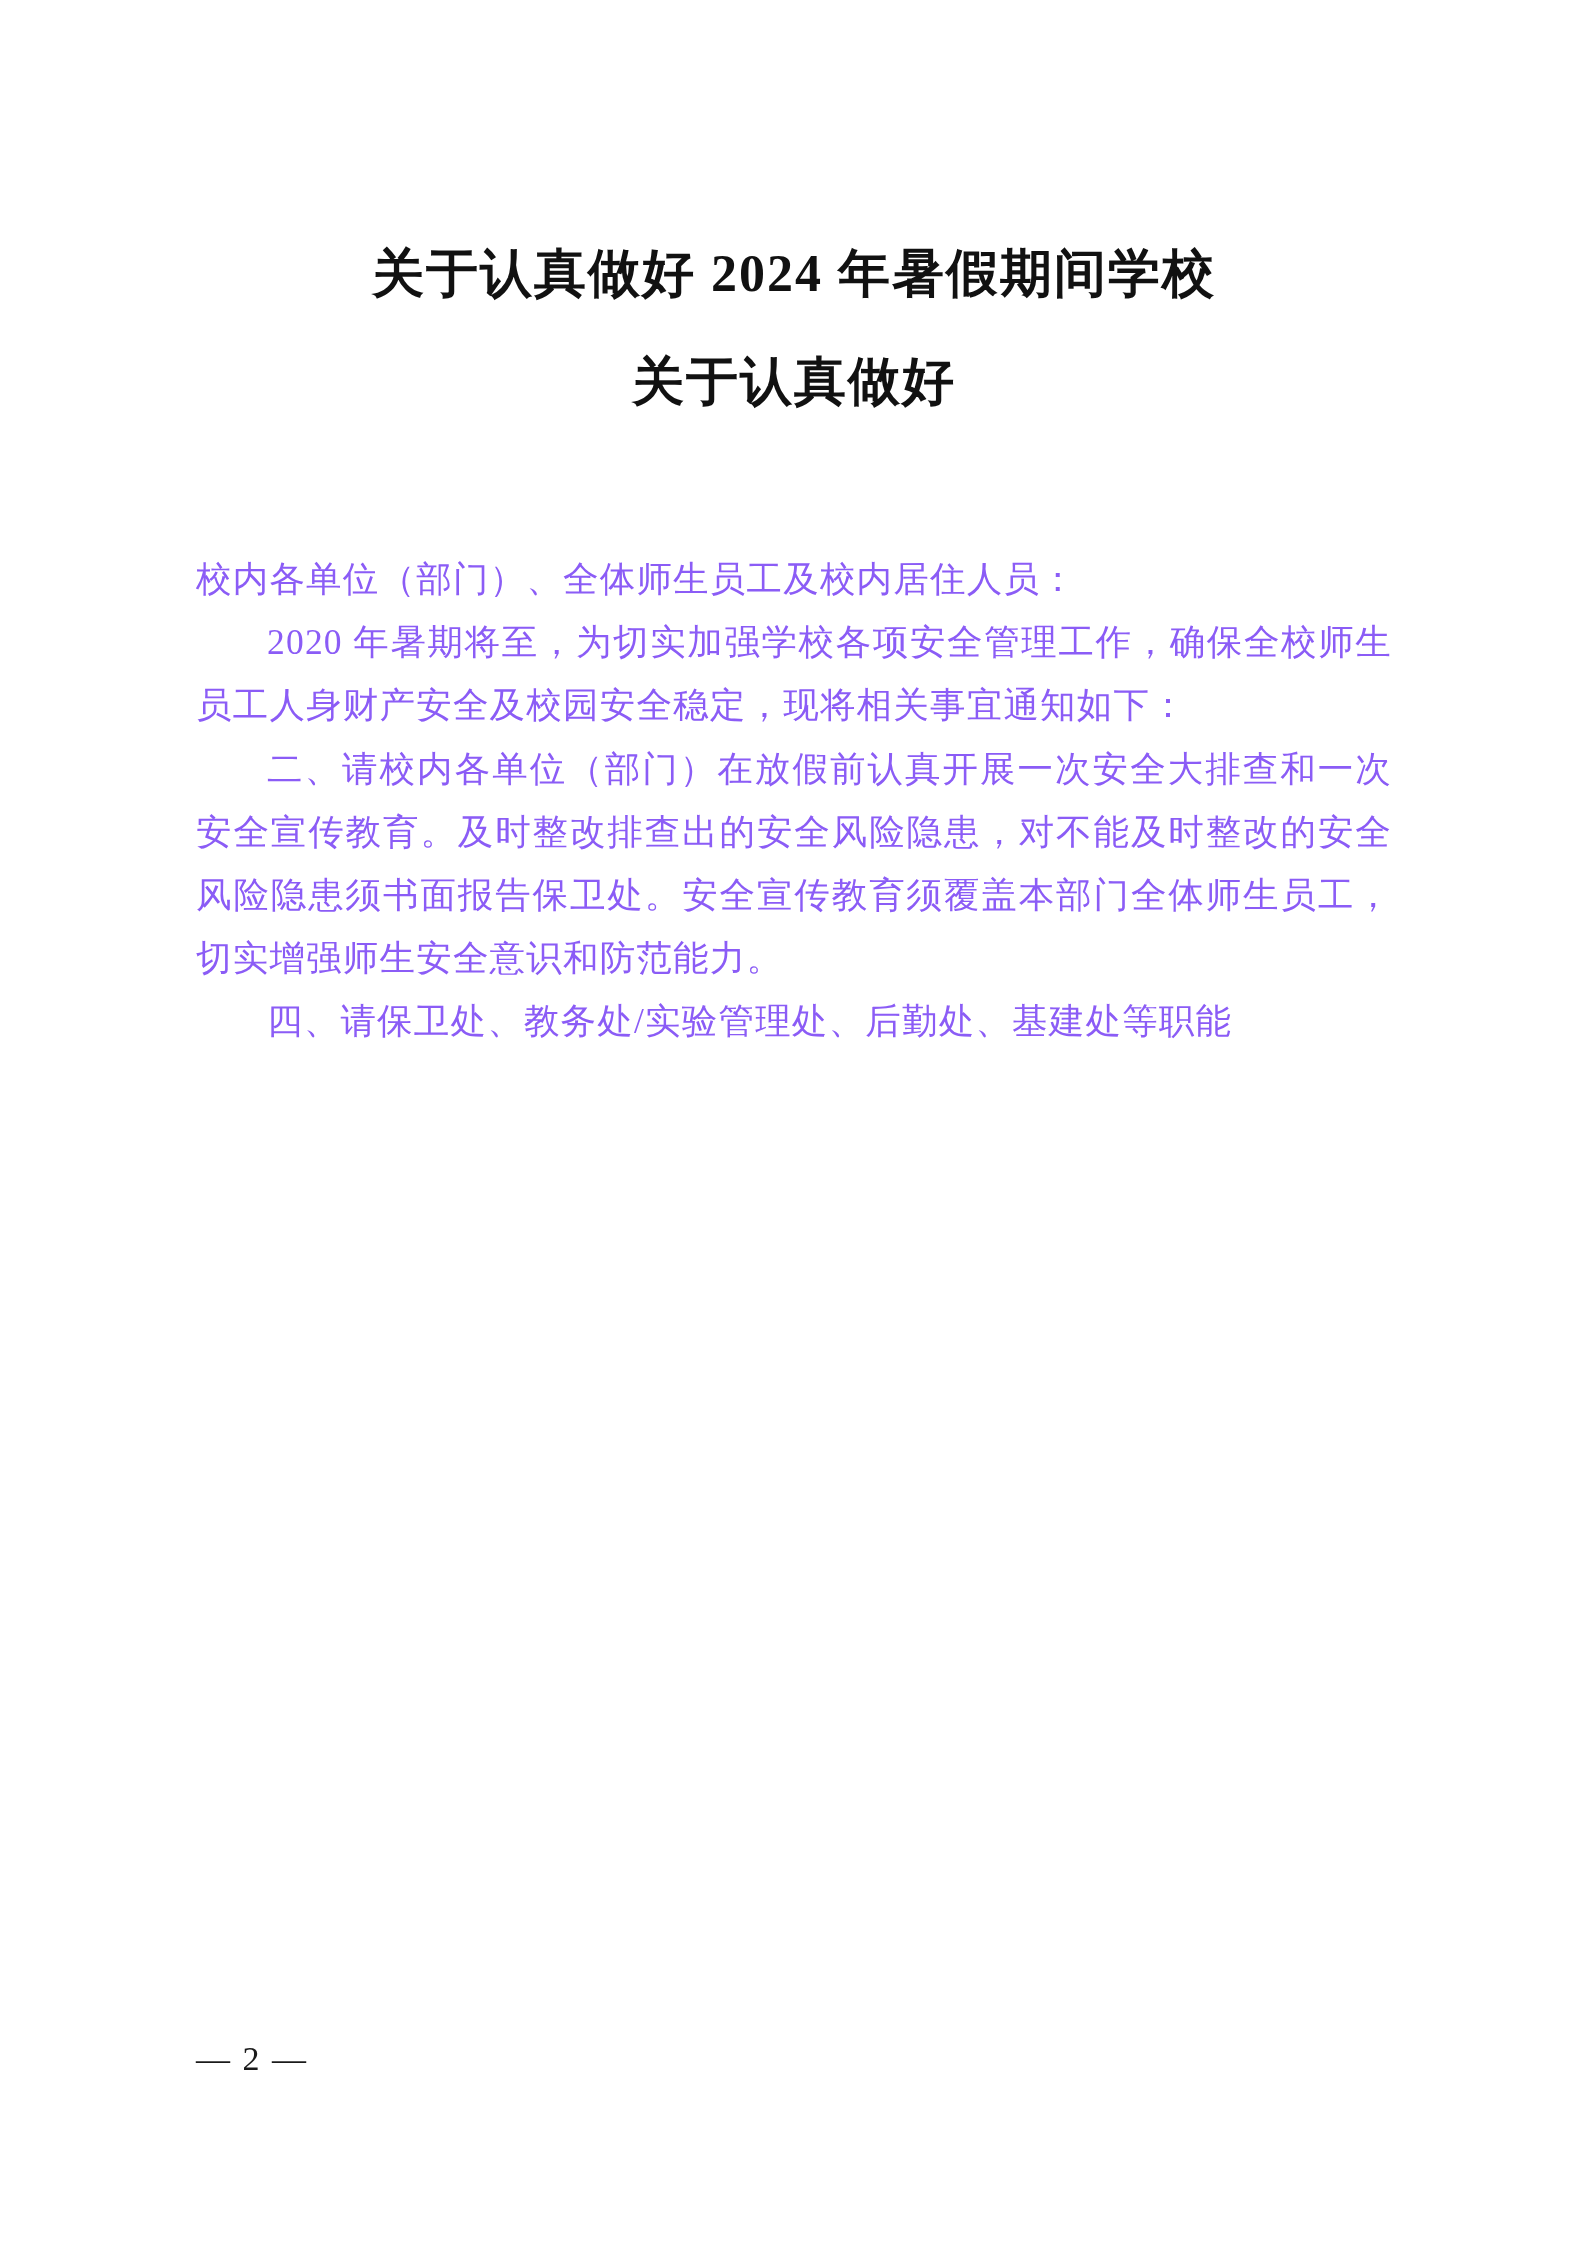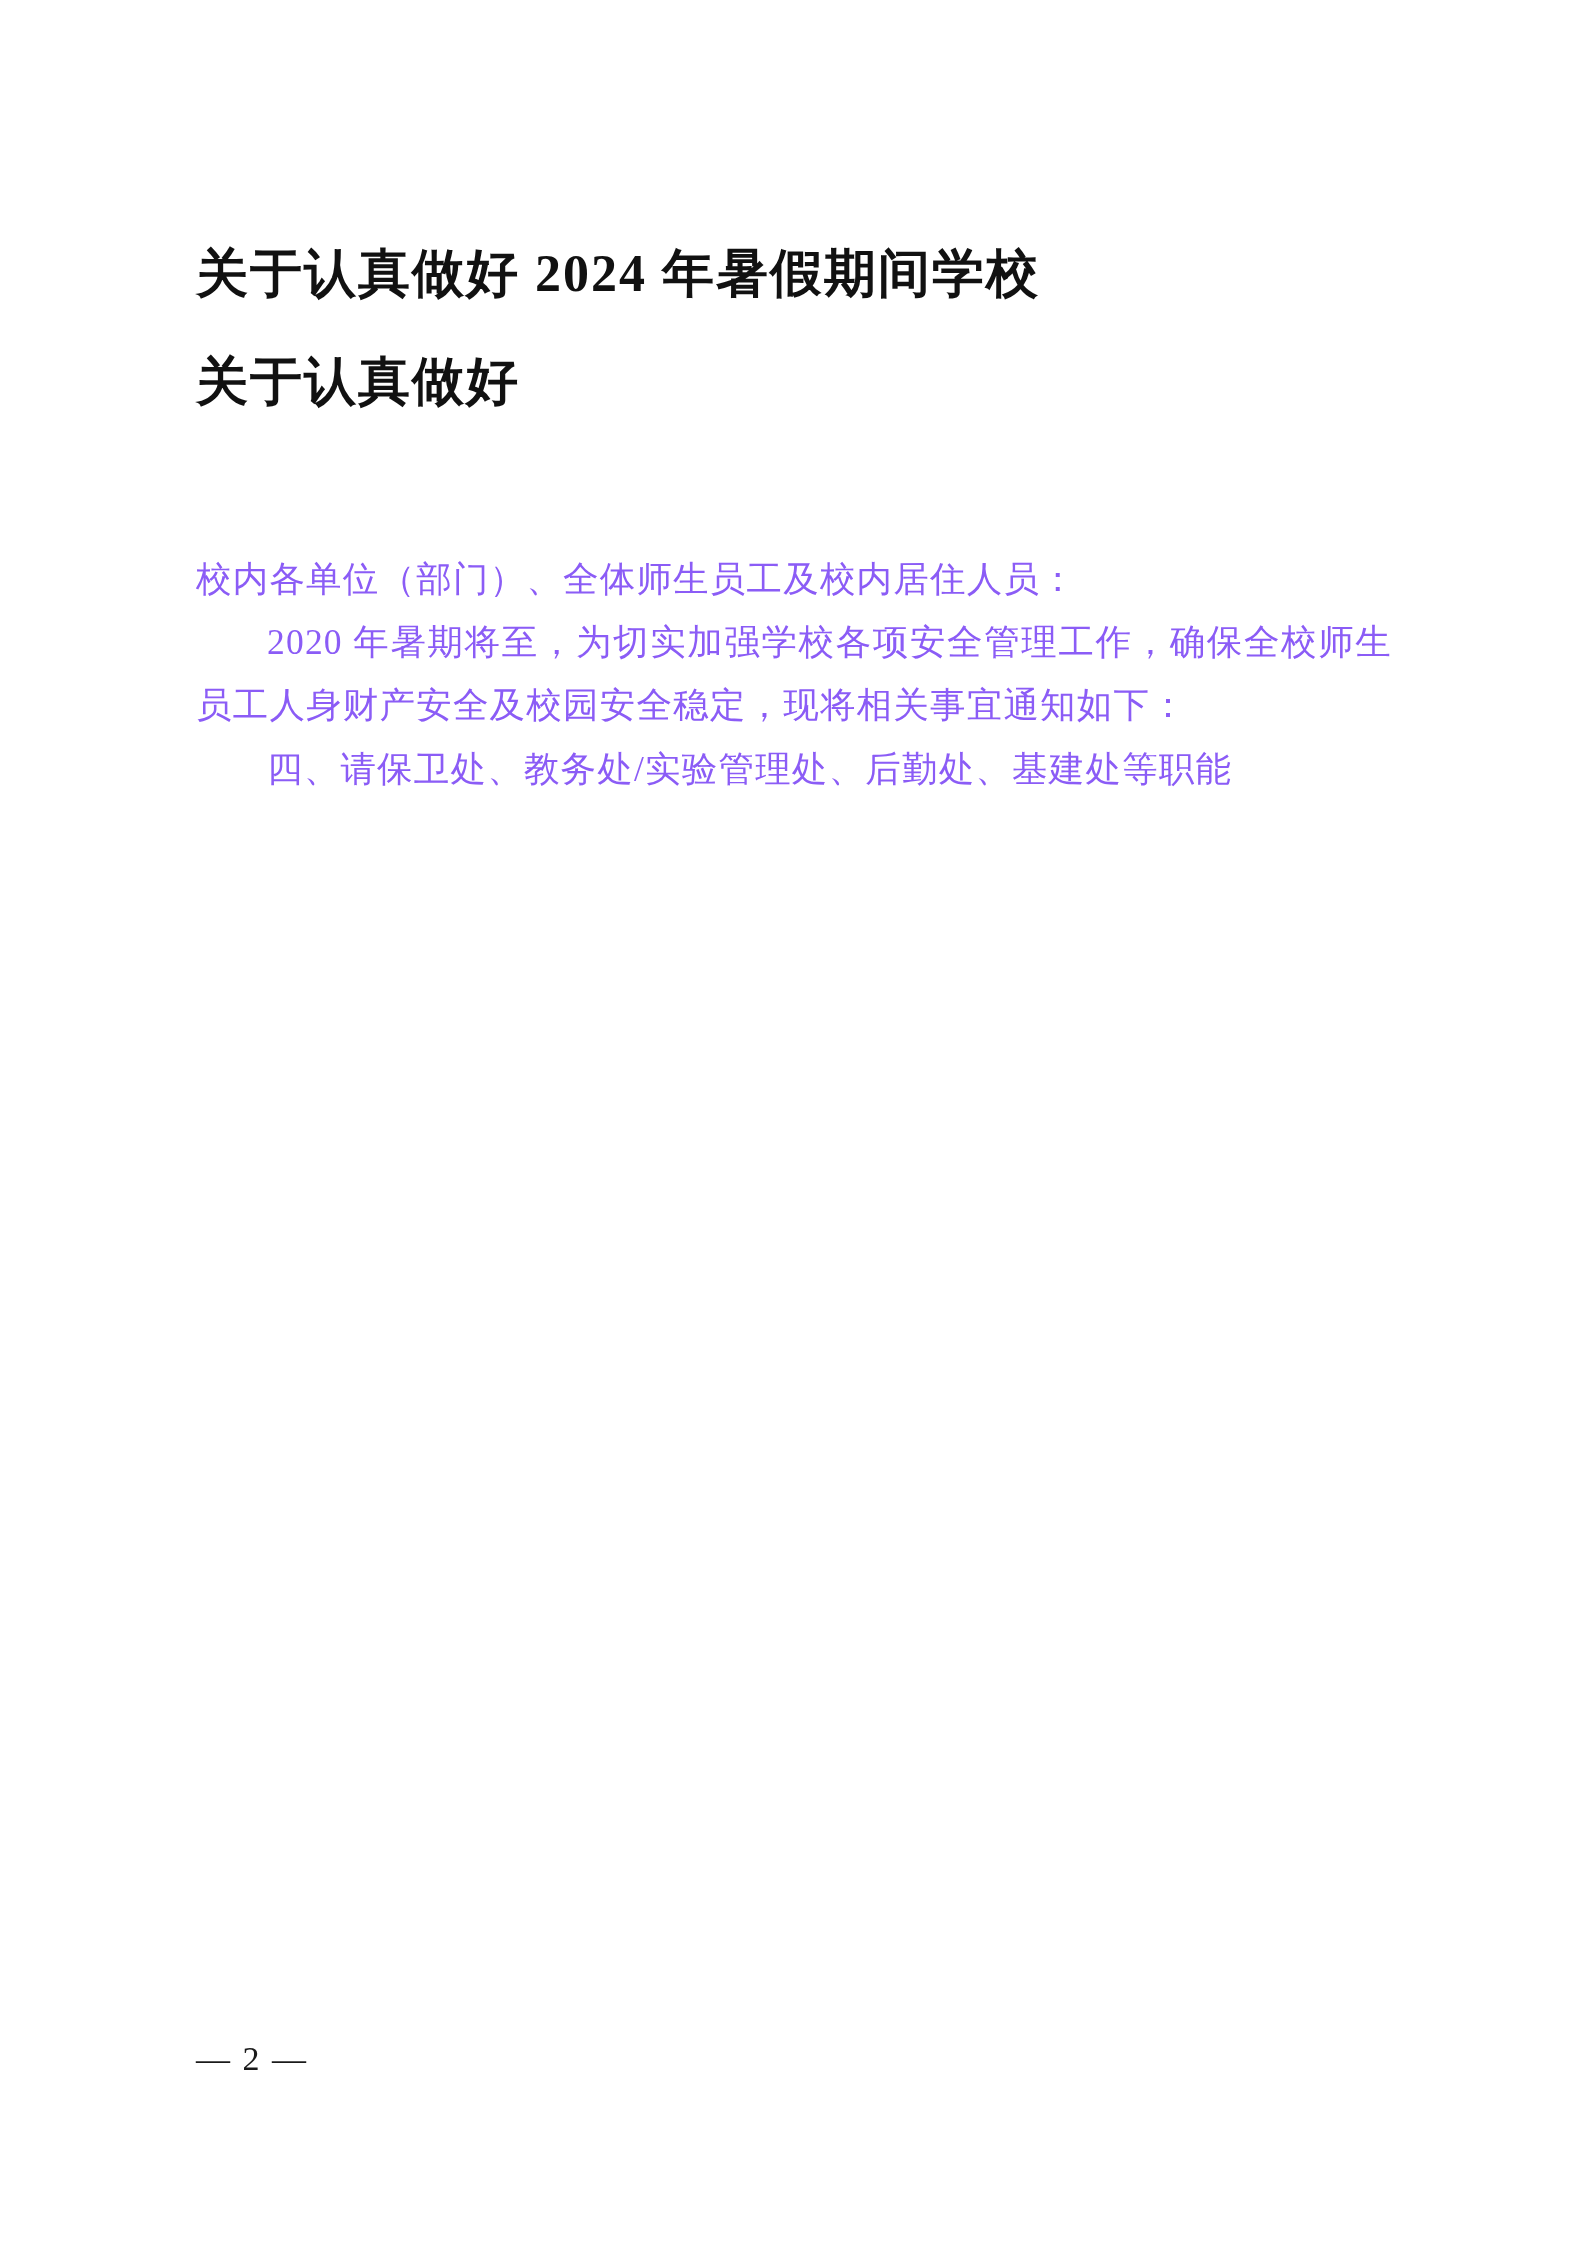--- a/index.html
+++ b/index.html
@@ -18,20 +18,21 @@
     box-sizing: border-box;
     overflow: hidden;
   }
   .content {
     position: absolute;
     left: 196px;
     top: 0;
     width: 1196px;
   }
   .doc-title {
+    text-align: center;
     font-weight: bold;
     font-size: 52px;
     line-height: 1.0;
     letter-spacing: 2px;
     color: #111111;
   }
   .doc-title .line1 {
     display: block;
     margin-top: 248px;
   }
@@ -76,20 +77,21 @@
   <div class="content">
 
     <div class="doc-title">
       <span class="line1">关于认真做好 2024 年暑假期间学校</span>
       <span class="line2">关于认真做好</span>
     </div>
 
     <div class="body-block">
       <p class="para">校内各单位（部门）、全体师生员工及校内居住人员：</p>
       <p class="para indent">2020 年暑期将至，为切实加强学校各项安全管理工作，确保全校师生员工人身财产安全及校园安全稳定，现将相关事宜通知如下：</p>
+      <p class="para indent">二、请校内各单位（部门）在放假前认真开展一次安全大排查和一次安全宣传教育。及时整改排查出的安全风险隐患，对不能及时整改的安全风险隐患须书面报告保卫处。安全宣传教育须覆盖本部门全体师生员工，切实增强师生安全意识和防范能力。</p>
       <p class="para indent">四、请保卫处、教务处/实验管理处、后勤处、基建处等职能</p>
     </div>
 
   </div>
 
   <div class="page-number">
     <span class="pn-inner">— 2 —</span>
   </div>
 
 </div>

